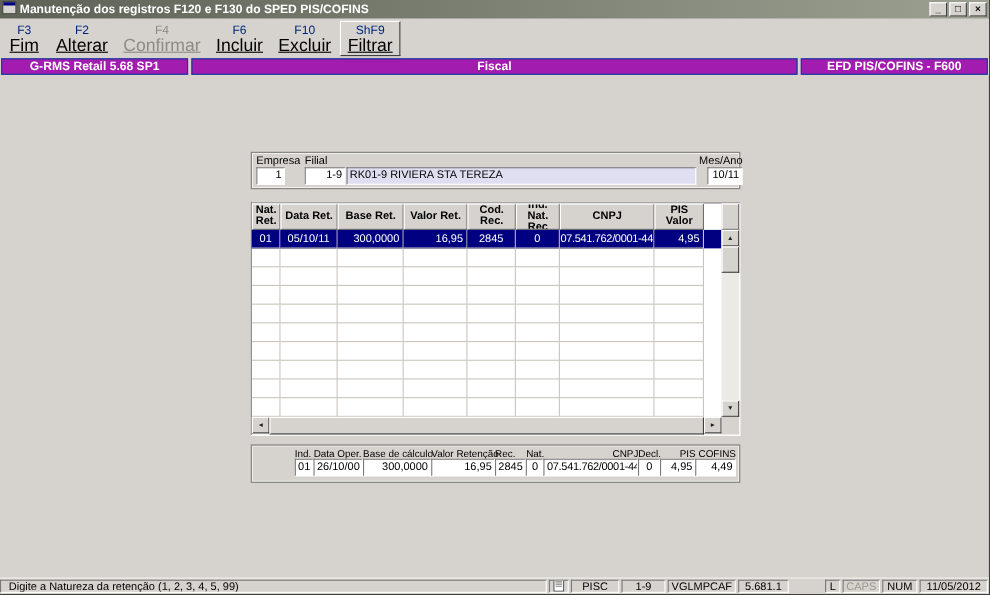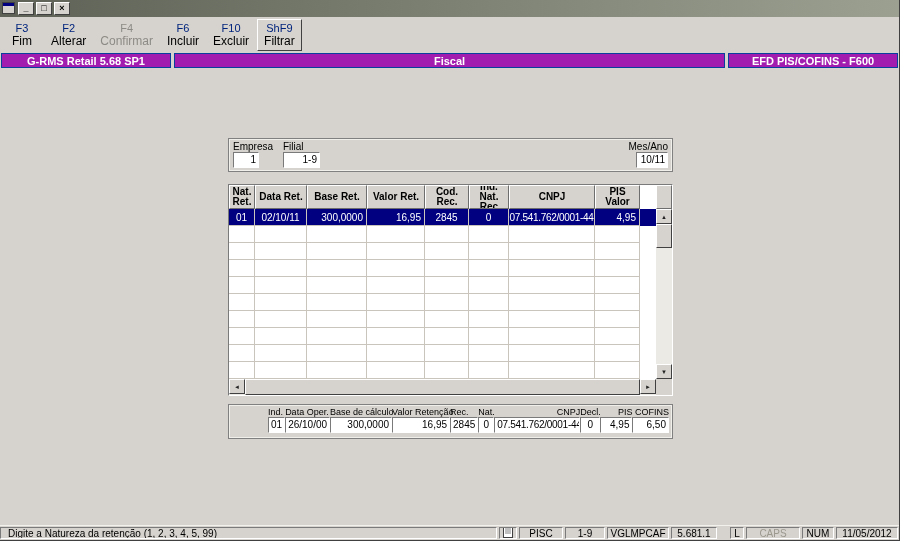--- a/index.html
+++ b/index.html
@@ -9,21 +9,21 @@
   
   .titlebar { height: 17px; background: linear-gradient(to right, #5e6256, #9ca091); display: flex; align-items: center; padding: 1px 2px; gap: 3px; }
   .title-text { flex: 1; color: #fff; font-weight: bold; font-size: 11px; white-space: nowrap; overflow: hidden; }
   .win-btns { display: flex; gap: 2px; }
   .win-btn { width: 16px; height: 13px; background: #d6d3ce; border: 1px solid; border-color: #fff #404040 #404040 #fff; font-size: 9px; line-height: 10px; text-align: center; font-weight: bold; color: #000; cursor: default; }
 
   
   .toolbar { height: 36px; display: flex; align-items: stretch; padding: 2px 1px; gap: 2px; background: #d6d3ce; }
   .tb-btn { min-width: 42px; padding: 2px 6px; display: flex; flex-direction: column; align-items: center; justify-content: center; line-height: 13px; }
   .tb-key { font-weight: normal; color: #00247d; font-size: 11px; }
-  .tb-lbl { font-size: 12px; color: #000; }
+  .tb-lbl { font-size: 16px; color: #000; text-decoration: underline; }
   .tb-btn.disabled .tb-key, .tb-btn.disabled .tb-lbl { color: #8d8b85; }
   .tb-btn.pressed { border: 1px solid; border-color: #fff #404040 #404040 #fff; }
 
   
   .appbar { height: 15px; display: flex; gap: 3px; padding: 0 1px; background: #d6d3ce; }
   .appbar-seg { background: #a21caf; color: #fff; font-weight: bold; display: flex; align-items: center; justify-content: center; font-size: 11px; border: 1px solid #0a3f9e; }
   .seg-product { width: 170px; }
   .seg-module { flex: 1; }
   .seg-screen { width: 170px; }
 
@@ -80,36 +80,37 @@
   .statusbar { position: absolute; left: 0; bottom: 0; width: 900px; height: 15px; background: #d6d3ce; border-top: 1px solid #f2f1ec; display: flex; gap: 2px; padding: 1px 2px 1px 0; font-size: 10px; align-items: stretch; }
   .sp { border: 1px solid; border-color: #7a7a7a #fff #fff #7a7a7a; display: flex; align-items: center; padding: 0 7px; white-space: nowrap; overflow: hidden; }
   .sp-msg { width: 497px; }
   .sp-icon { width: 18px; justify-content: center; padding: 0; }
   .sp-a { width: 44px; justify-content: center; }
   .sp-b { width: 40px; justify-content: center; }
   .sp-c { width: 62px; justify-content: center; }
   .sp-d { width: 46px; justify-content: center; }
   .sp-fill { flex: 1; border: none; }
   .sp-l { width: 14px; justify-content: center; padding: 0; }
-  .sp-caps { width: 54px; justify-content: center; color: #9b988e; }
+  .sp-caps { width: 34px; justify-content: center; color: #9b988e; }
   .sp-num { width: 32px; justify-content: center; }
   .sp-date { width: 62px; justify-content: center; }
 </style>
 </head>
 <body>
 
 <div class="window">
 
   <div class="titlebar">
     <span>
       <svg width="13" height="12" viewBox="0 0 13 12">
           <rect x="0.5" y="0.5" width="12" height="11" fill="#d6d3ce" stroke="#404040"></rect>
           <rect x="1" y="1" width="11" height="3" fill="#000080"></rect>
         </svg>
     </span>
+    <span class="title-text">Manutenção dos registros F120 e F130 do SPED PIS/COFINS</span>
     <span class="win-btns">
       <span class="win-btn">_</span>
       <span class="win-btn">□</span>
       <span class="win-btn">×</span>
     </span>
   </div>
 
   <div class="toolbar">
     <div class="tb-btn">
       <div class="tb-key">F3</div>
@@ -145,20 +146,21 @@
 
   <div class="filter-group">
     <div class="f-col f-empresa">
       <div class="f-label">Empresa</div>
       <div class="field">1</div>
     </div>
     <div class="f-col f-filial">
       <div class="f-label">Filial</div>
       <div class="f-filial-row">
         <div class="field f-filial-code">1-9</div>
+        <div class="field f-filial-name">RK01-9 RIVIERA STA TEREZA</div>
       </div>
     </div>
     <div class="f-col f-mesano">
       <div class="f-label">Mes/Ano</div>
       <div class="field">10/11</div>
     </div>
   </div>
 
   <div class="grid">
     <div class="grid-top">
@@ -168,21 +170,21 @@
           <div class="gh col1">Data Ret.</div>
           <div class="gh col2">Base Ret.</div>
           <div class="gh col3">Valor Ret.</div>
           <div class="gh col4">Cod. Rec.</div>
           <div class="gh col5">Ind. Nat. Rec</div>
           <div class="gh col6">CNPJ</div>
           <div class="gh col7">PIS Valor</div>
         </div>
         <div class="grid-row row-selected">
           <div class="gcell col0 t-c">01</div>
-          <div class="gcell col1 t-c">02/10/11</div>
+          <div class="gcell col1 t-c">05/10/11</div>
           <div class="gcell col2 t-r">300,0000</div>
           <div class="gcell col3 t-r">16,95</div>
           <div class="gcell col4 t-c">2845</div>
           <div class="gcell col5 t-c">0</div>
           <div class="gcell col6 t-c tight">07.541.762/0001-44</div>
           <div class="gcell col7 t-r">4,95</div>
         </div>
         <div class="grid-row">
             <div class="gcell col0"></div>
             <div class="gcell col1"></div>
@@ -325,21 +327,21 @@
       <div class="ed-col ec7">
         <div class="ed-label">Decl.</div>
         <div class="ed-field a-c">0</div>
       </div>
       <div class="ed-col ec8">
         <div class="ed-label lab-r">PIS</div>
         <div class="ed-field a-r">4,95</div>
       </div>
       <div class="ed-col ec9">
         <div class="ed-label lab-r">COFINS</div>
-        <div class="ed-field a-r">6,50</div>
+        <div class="ed-field a-r">4,49</div>
       </div>
     </div>
   </div>
 
   <div class="statusbar">
     <div class="sp sp-msg">Digite a Natureza da retenção (1, 2, 3, 4, 5, 99)</div>
     <div class="sp sp-icon">
       <span>
         <svg width="10" height="12" viewBox="0 0 10 12">
             <rect x="0.5" y="0.5" width="9" height="11" fill="#fff" stroke="#404040"></rect>

